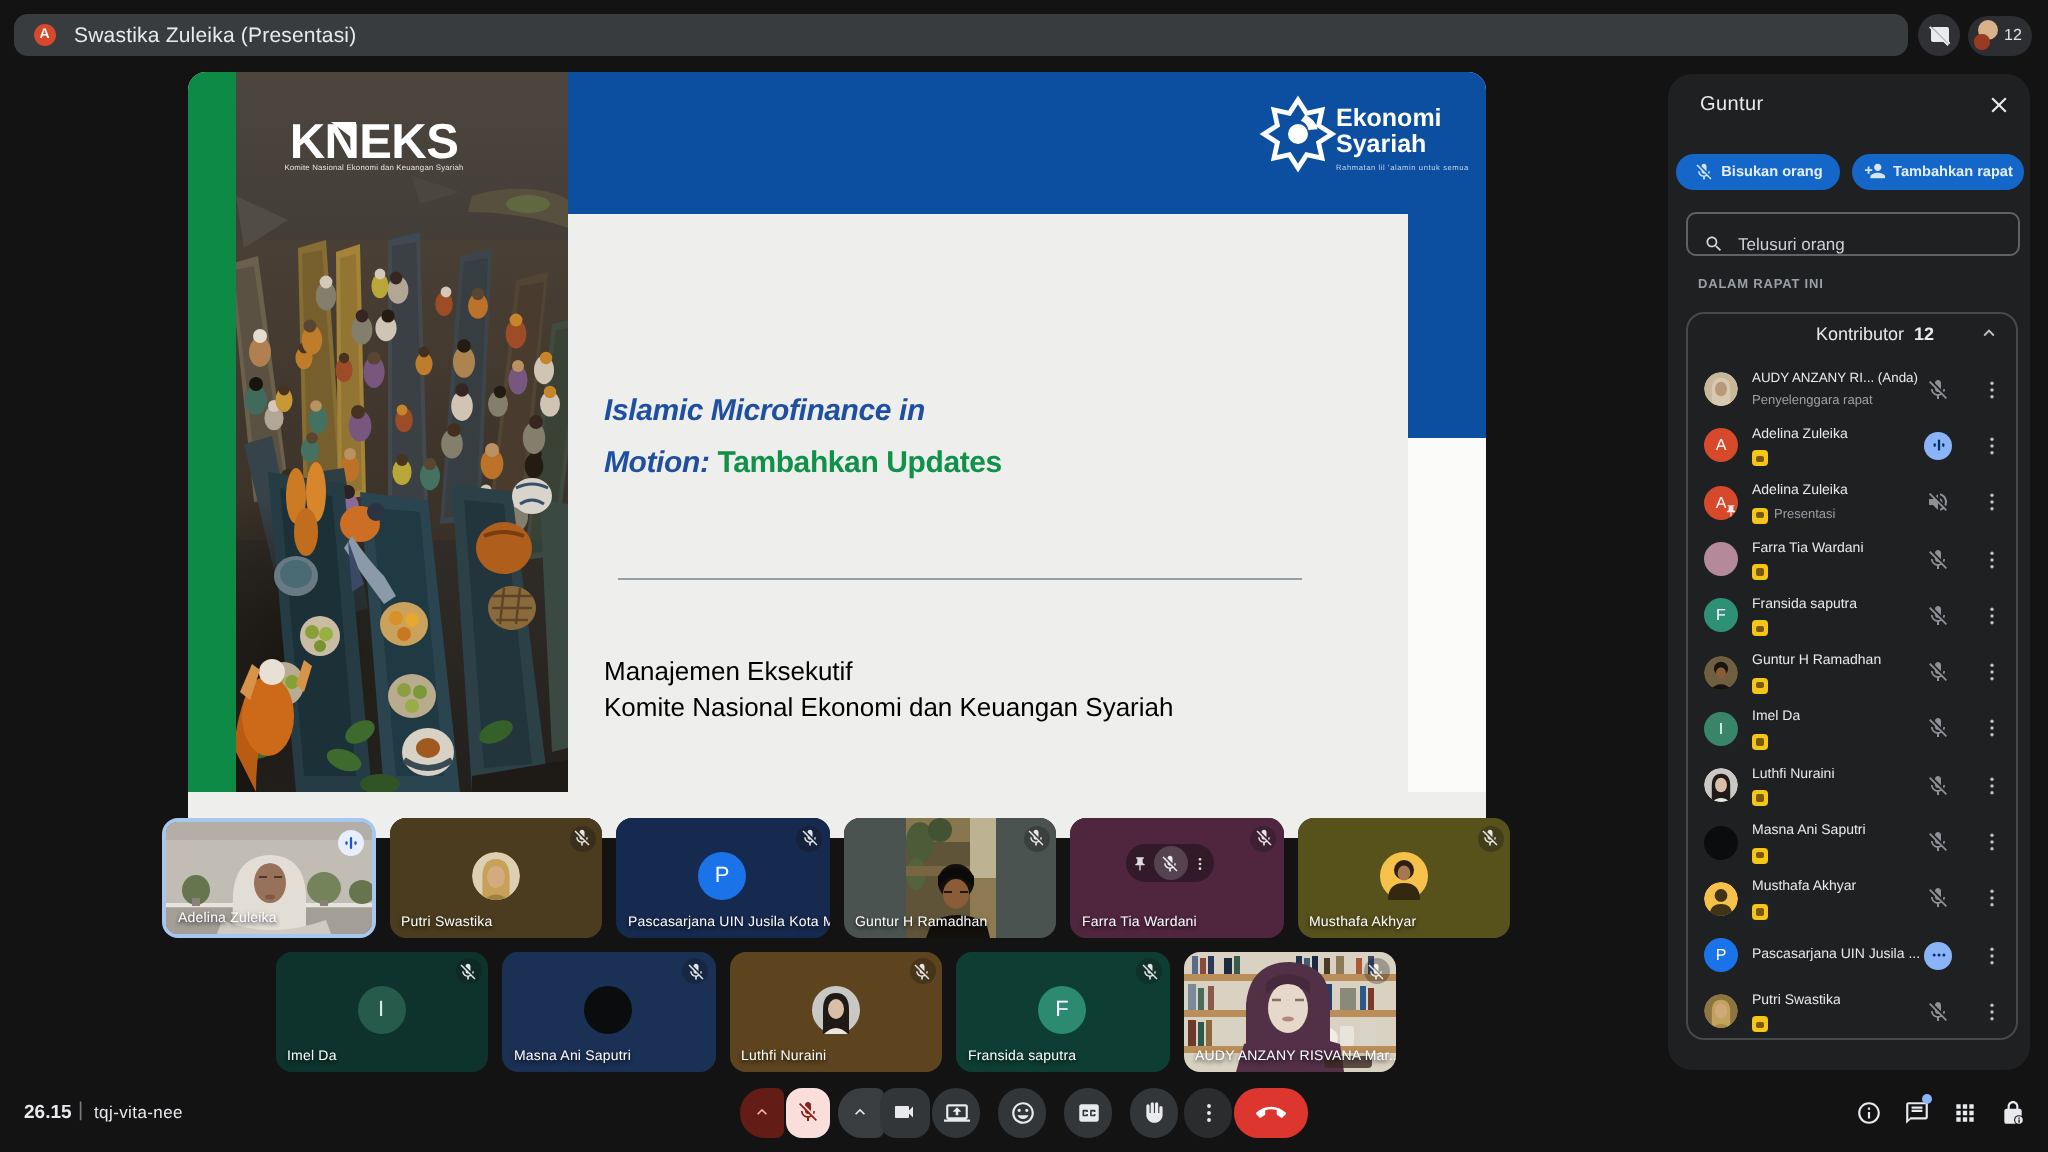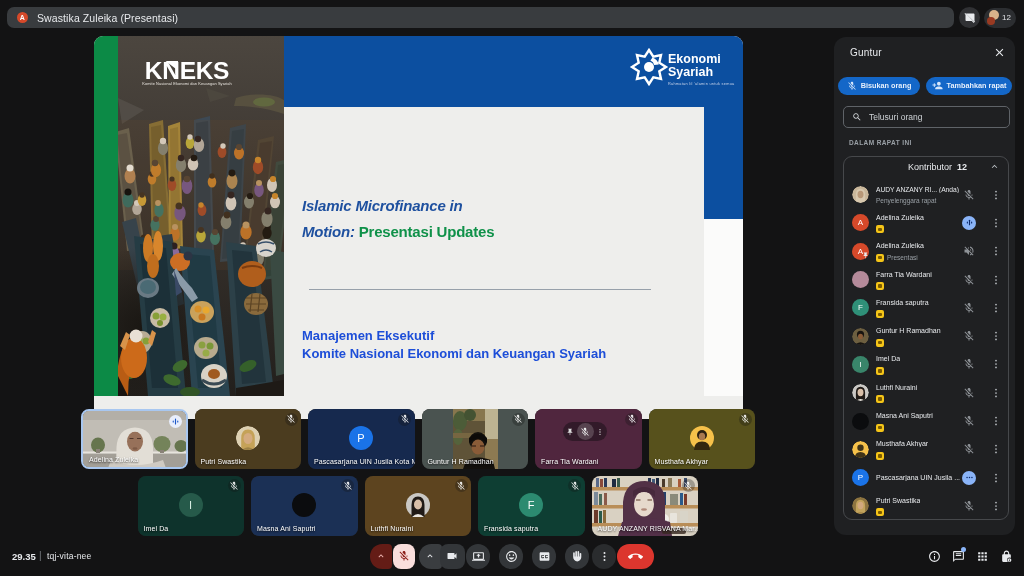--- a/index.html
+++ b/index.html
@@ -239,23 +239,23 @@
     <g transform="translate(21,24)">
       <path d="M0.0 -17.0 L4.3 -10.3 L12.0 -12.0 L10.3 -4.3 L17.0 0.0 L10.3 4.3 L12.0 12.0 L4.3 10.3 L0.0 17.0 L-4.3 10.3 L-12.0 12.0 L-10.3 4.3 L-17.0 0.0 L-10.3 -4.3 L-12.0 -12.0 L-4.3 -10.3 Z" fill="none" stroke="#fff" stroke-width="2.4" stroke-linejoin="miter"></path>
       <circle r="5" fill="#fff"></circle>
       <path d="M3.5 -9.5 A 10 10 0 0 1 9.8 -2.4 L 5.2 -2 A 6 6 0 0 0 1.4 -6.6 Z" fill="#fff"></path>
     </g>
     <text x="40" y="20" font-family="Liberation Sans,sans-serif" font-size="12.5" font-weight="bold" fill="#fff">Ekonomi</text>
     <text x="40" y="33" font-family="Liberation Sans,sans-serif" font-size="12.5" font-weight="bold" fill="#fff">Syariah</text>
     <text x="40" y="42" font-family="Liberation Sans,sans-serif" font-size="3.8" fill="#c9d4ea" letter-spacing="0.3">Rahmatan lil 'alamin untuk semua</text>
   </svg>
 
-  <div class="abs" style="left:208px;top:157px;font-size:15px;line-height:25.5px;font-weight:700;color:#1e509f;font-style:italic;letter-spacing:-.2px">Islamic Microfinance in<br>Motion: <span style="color:#0f9149;font-style:normal">Presentasi Updates</span></div>
+  <div class="abs" style="left:208px;top:157px;font-size:15px;line-height:25.5px;font-weight:700;color:#1e509f;font-style:italic;letter-spacing:-.2px">Islamic Microfinance in<br>Motion: <span style="color:#0f9149;font-style:normal">Tambahkan Updates</span></div>
   <div class="abs" style="left:215px;top:252.5px;width:342px;height:1px;background:#97a0aa"></div>
-  <div class="abs" style="left:208px;top:291px;font-size:13px;line-height:17.5px;font-weight:700;color:#1d4ed8">Manajemen Eksekutif<br>Komite Nasional Ekonomi dan Keuangan Syariah</div>
+  <div class="abs" style="left:208px;top:291px;font-size:13px;line-height:17.5px;font-weight:400;color:#000000">Manajemen Eksekutif<br>Komite Nasional Ekonomi dan Keuangan Syariah</div>
 </div>
 
 <div class="tile" style="left:81px;top:409px;border:2px solid #a8c7f0">
     <svg width="106.5" height="60" viewBox="0 0 106.5 60" style="position:absolute;left:0;top:0">
 <rect width="106.5" height="60" fill="#c1bdb5"></rect>
 <rect y="0" width="106.5" height="9" fill="#b3afa7"></rect>
 <rect x="0" y="40.5" width="106.5" height="2.2" fill="#e7e4dd"></rect>
 <rect x="0" y="42.7" width="106.5" height="17.3" fill="#a39f97"></rect>
 <ellipse cx="15" cy="34" rx="7" ry="7.5" fill="#66754e"></ellipse>
 <ellipse cx="79" cy="33" rx="8.5" ry="8" fill="#74835a"></ellipse>
@@ -516,21 +516,21 @@
         <circle cx="12" cy="18.5" r="1.8"></circle>
       </g>
     </svg>
 </div>
 <div class="abs flex" style="left:617px;top:544px;width:36.5px;height:24.5px;background:#dc362e;border-radius:12.25px">
 <svg width="15" height="15" viewBox="0 0 24 24">
       <path fill="#fff" d="M12 9c-1.6 0-3.15.25-4.6.72v3.1c0 .39-.23.74-.56.9-.98.49-1.87 1.12-2.66 1.85-.18.18-.43.28-.7.28-.28 0-.53-.11-.71-.29L.29 13.08c-.18-.17-.29-.42-.29-.7 0-.28.11-.53.29-.71C3.34 8.78 7.46 7 12 7s8.66 1.78 11.71 4.67c.18.18.29.43.29.71 0 .28-.11.53-.29.7l-2.48 2.48c-.18.18-.43.29-.71.29-.27 0-.52-.1-.7-.28-.79-.73-1.68-1.36-2.66-1.85-.33-.16-.56-.51-.56-.9v-3.1C15.15 9.25 13.6 9 12 9z"></path>
     </svg>
 </div>
 
-<div class="abs" style="left:12px;top:551px;font-size:9.5px;font-weight:600;color:#e8eaed">29.35</div>
+<div class="abs" style="left:12px;top:551px;font-size:9.5px;font-weight:600;color:#e8eaed">26.15</div>
 <div class="abs" style="left:39px;top:550px;font-size:10px;color:#777b80">|</div>
 <div class="abs" style="left:47px;top:551px;font-size:8.5px;font-weight:400;color:#e8eaed;letter-spacing:.2px">tqj-vita-nee</div>
 
 <div class="abs flex" style="left:927px;top:549px;width:14px;height:14px">
 <svg width="13" height="13" viewBox="0 0 24 24">
       <path fill="#e8eaed" d="M12 2C6.48 2 2 6.48 2 12s4.48 10 10 10 10-4.48 10-10S17.52 2 12 2zm0 18c-4.41 0-8-3.59-8-8s3.59-8 8-8 8 3.59 8 8-3.59 8-8 8zm-1-13h2v2h-2zm0 4h2v6h-2z"></path>
     </svg>
 </div>
 <div class="abs flex" style="left:951px;top:549px;width:14px;height:14px">
 <svg width="13" height="13" viewBox="0 0 24 24">
@@ -566,21 +566,21 @@
       <path fill="#d5e6fb" d="M19 11h-1.7c0 .74-.16 1.43-.43 2.05l1.23 1.23c.56-.98.9-2.09.9-3.28zm-4.02.17c0-.06.02-.11.02-.17V5c0-1.66-1.34-3-3-3S9 3.34 9 5v.18l5.98 5.99zM4.27 3L3 4.27l6.01 6.01V11c0 1.66 1.33 3 2.99 3 .22 0 .44-.03.65-.08l1.66 1.66c-.71.33-1.5.52-2.31.52-2.76 0-5.3-2.1-5.3-5.1H5c0 3.41 2.72 6.23 6 6.72V21h2v-3.28c.91-.13 1.77-.45 2.54-.9L19.73 21 21 19.73 4.27 3z"></path>
     </svg>
 <span style="font-size:7.3px;font-weight:600;color:#e4eefb;white-space:nowrap">Bisukan orang</span>
   </div>
 <div class="abs" style="left:926px;top:76.5px;width:86px;height:18.5px;border-radius:9.25px;background:#1467c8;display:flex;align-items:center;justify-content:center;gap:4px">
 <svg width="11" height="11" viewBox="0 0 24 24">
       <path fill="#d5e6fb" d="M15 12c2.21 0 4-1.79 4-4s-1.79-4-4-4-4 1.79-4 4 1.79 4 4 4zm-9-2V7H4v3H1v2h3v3h2v-3h3v-2H6zm9 4c-2.67 0-8 1.34-8 4v2h16v-2c0-2.66-5.33-4-8-4z"></path>
     </svg>
 <span style="font-size:7.3px;font-weight:600;color:#e4eefb;white-space:nowrap">Tambahkan rapat</span>
   </div>
-<div class="abs" style="left:843px;top:105.5px;width:167px;height:22px;border:1px solid #5f6368;border-radius:5px;display:flex;align-items:center;padding-left:8px;gap:7px">
+<div class="abs" style="left:843px;top:105.5px;width:167px;height:22px;border:1px solid #5f6368;border-radius:5px;display:flex;align-items:flex-end;padding-left:8px;gap:7px">
 <svg width="10" height="10" viewBox="0 0 24 24">
       <path fill="#d5d9dd" d="M15.5 14h-.79l-.28-.27C15.41 12.59 16 11.11 16 9.5 16 5.91 13.09 3 9.5 3S3 5.91 3 9.5 5.91 16 9.5 16c1.61 0 3.09-.59 4.23-1.57l.27.28v.79l5 4.99L20.49 19l-4.99-5zm-6 0C7.01 14 5 11.99 5 9.5S7.01 5 9.5 5 14 7.01 14 9.5 11.99 14 9.5 14z"></path>
     </svg>
 <span style="font-size:8.5px;color:#cdd1d5">Telusuri orang</span>
   </div>
 <div class="abs" style="left:849px;top:139px;font-size:6.5px;font-weight:600;color:#9aa0a6;letter-spacing:.4px">DALAM RAPAT INI</div>
 <div class="abs" style="left:843px;top:155.5px;width:166px;height:364.5px;border:1px solid #46484b;border-radius:9px"></div>
 <div class="abs" style="left:908px;top:162px;font-size:9px;font-weight:400;color:#e8eaed">Kontributor</div>
 <div class="abs" style="left:957px;top:162px;font-size:9px;font-weight:600;color:#e8eaed">12</div>
 <div class="abs flex" style="left:988px;top:160px;width:12px;height:12px">

